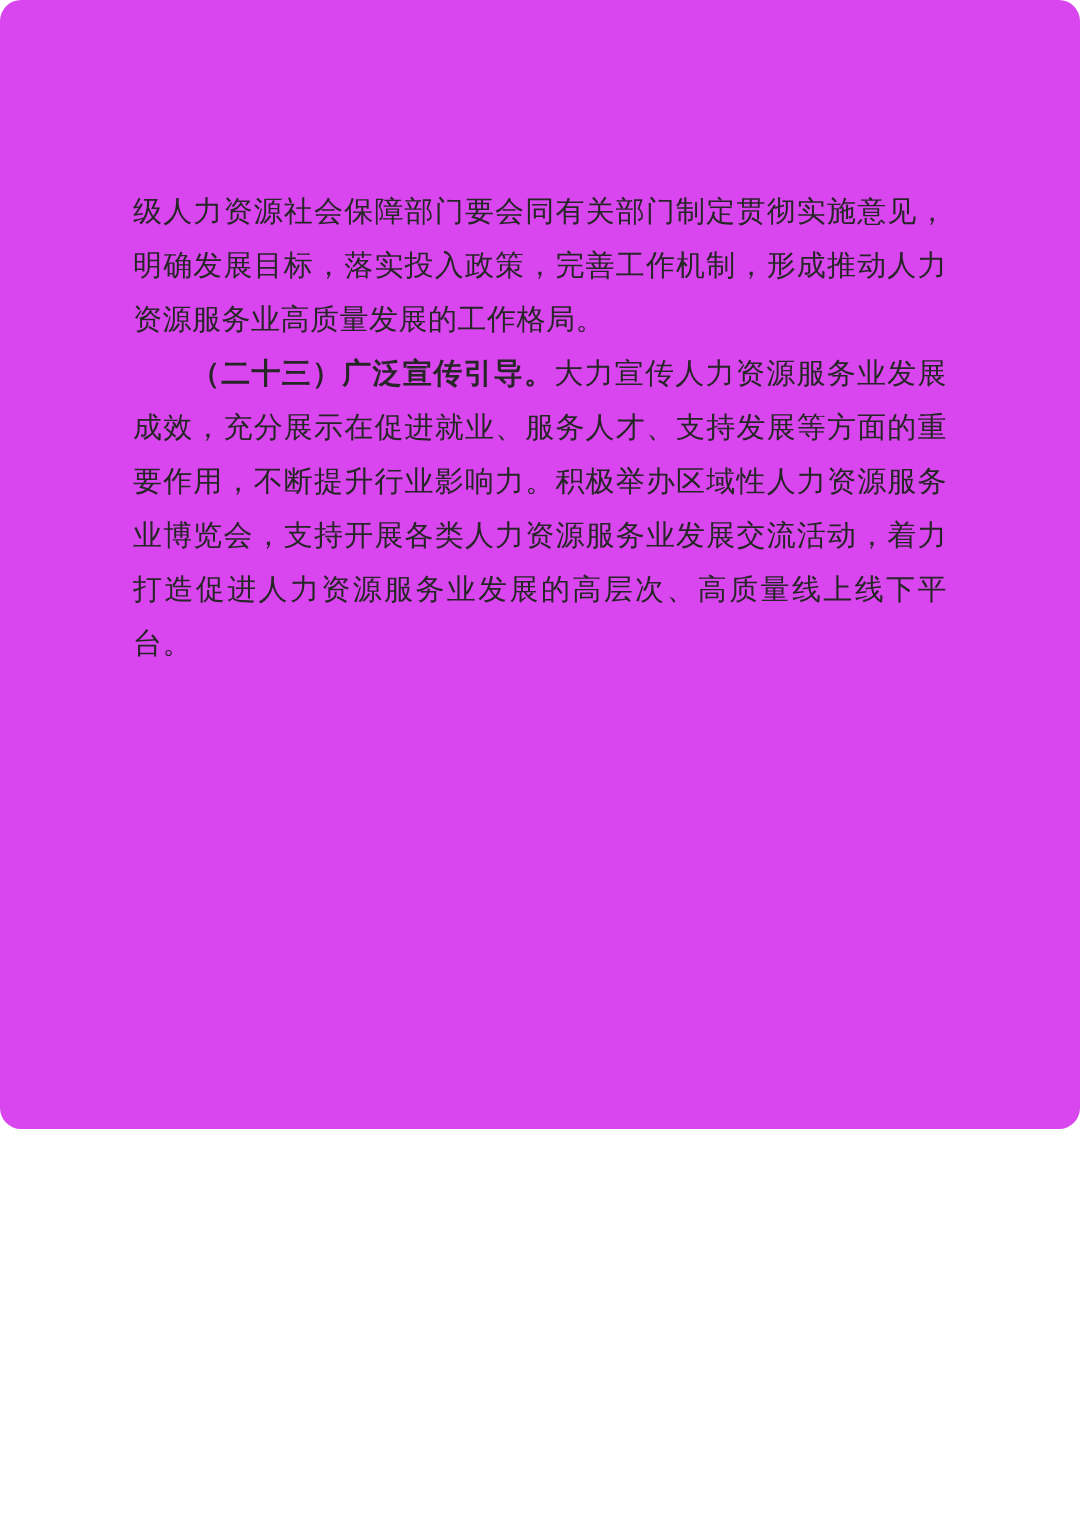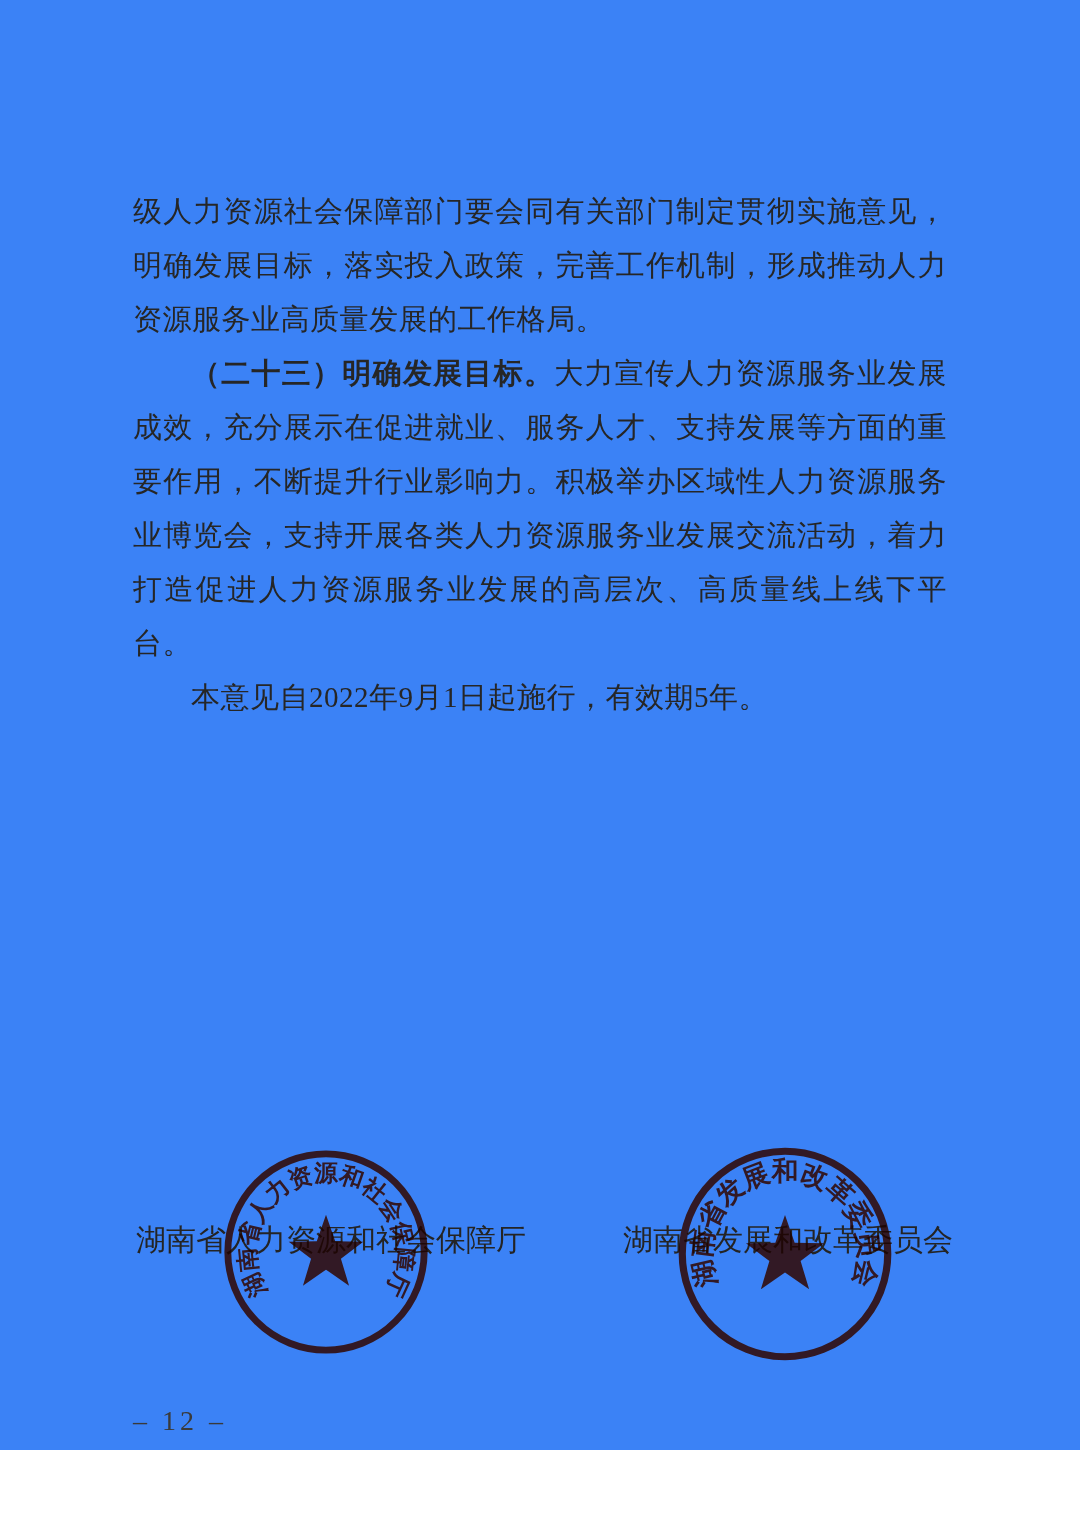--- a/index.html
+++ b/index.html
@@ -1,24 +1,25 @@
 <!DOCTYPE html>
 <html><head>
 <meta charset="utf-8">
 <style>
   * { margin: 0; padding: 0; box-sizing: border-box; }
   html, body { background: #ffffff; }
   .page {
     position: relative;
     width: 1080px;
-    height: 1450px;
-    background: #3b82f6;
+    height: 1129px;
+    background: #d946ef;
     overflow: hidden;
     font-family: "Liberation Serif", "DejaVu Serif", serif;
     color: #262626;
+    border-radius: 21px;
   }
   .body-text {
     position: absolute;
     left: 133px;
     top: 184px;
     width: 814px;
     font-size: 29px;
     line-height: 54px;
     text-align: justify;
     text-justify: inter-character;
@@ -58,22 +59,21 @@
     color: #3a3a3a;
   }
 </style>
 </head>
 <body>
 
 <div class="page">
 
   <main class="body-text">
     <p class="noindent"><span class="para-lead"></span><span>级人力资源社会保障部门要会同有关部门制定贯彻实施意见，明确发展目标，落实投入政策，完善工作机制，形成推动人力资源服务业高质量发展的工作格局。</span></p>
-    <p><span class="para-lead">（二十三）明确发展目标。</span><span>大力宣传人力资源服务业发展成效，充分展示在促进就业、服务人才、支持发展等方面的重要作用，不断提升行业影响力。积极举办区域性人力资源服务业博览会，支持开展各类人力资源服务业发展交流活动，着力打造促进人力资源服务业发展的高层次、高质量线上线下平台。</span></p>
-    <p><span class="para-lead"></span><span>本意见自2022年9月1日起施行，有效期5年。</span></p>
+    <p><span class="para-lead">（二十三）广泛宣传引导。</span><span>大力宣传人力资源服务业发展成效，充分展示在促进就业、服务人才、支持发展等方面的重要作用，不断提升行业影响力。积极举办区域性人力资源服务业博览会，支持开展各类人力资源服务业发展交流活动，着力打造促进人力资源服务业发展的高层次、高质量线上线下平台。</span></p>
   </main>
 
   <span class="signature left">湖南省人力资源和社会保障厅</span>
   <span class="signature right">湖南省发展和改革委员会</span>
 
   <svg class="seal left" viewBox="0 0 220 220">
     <defs>
       <path id="arc-left" d="M 53.3 154.4 A 72 72 0 1 1 166.7 154.4" fill="none"></path>
     </defs>
     <circle cx="110" cy="110" r="100" fill="none" stroke-width="7" stroke="#d4261a"></circle>

